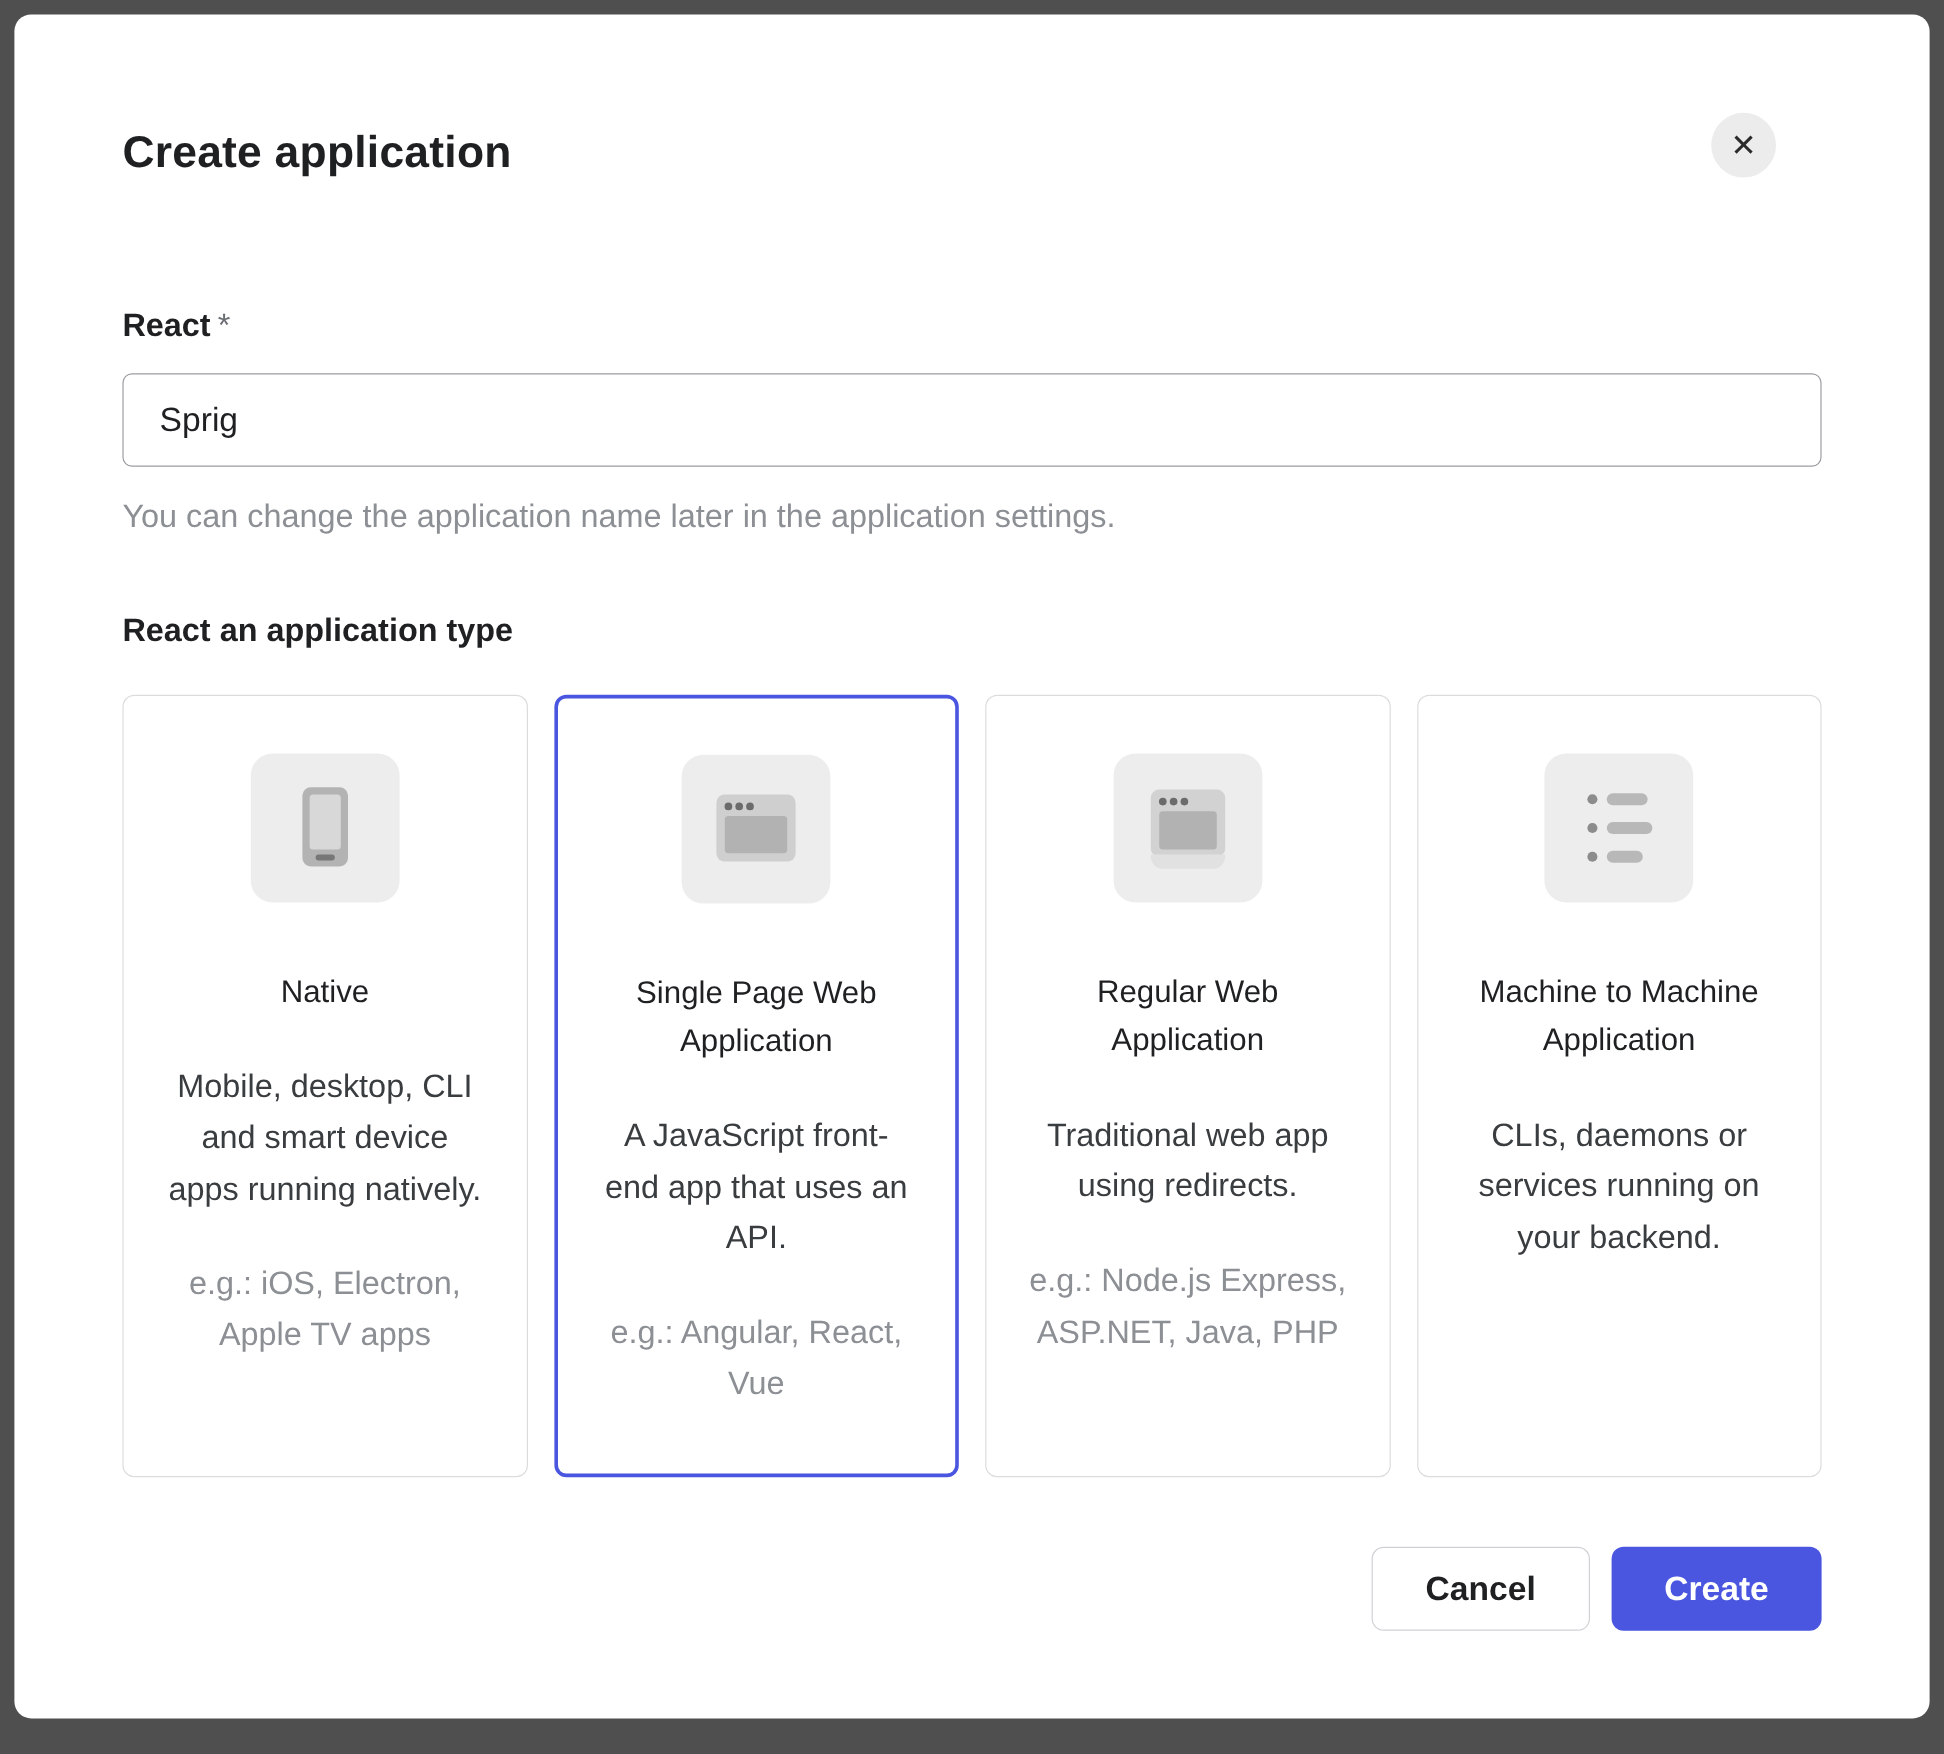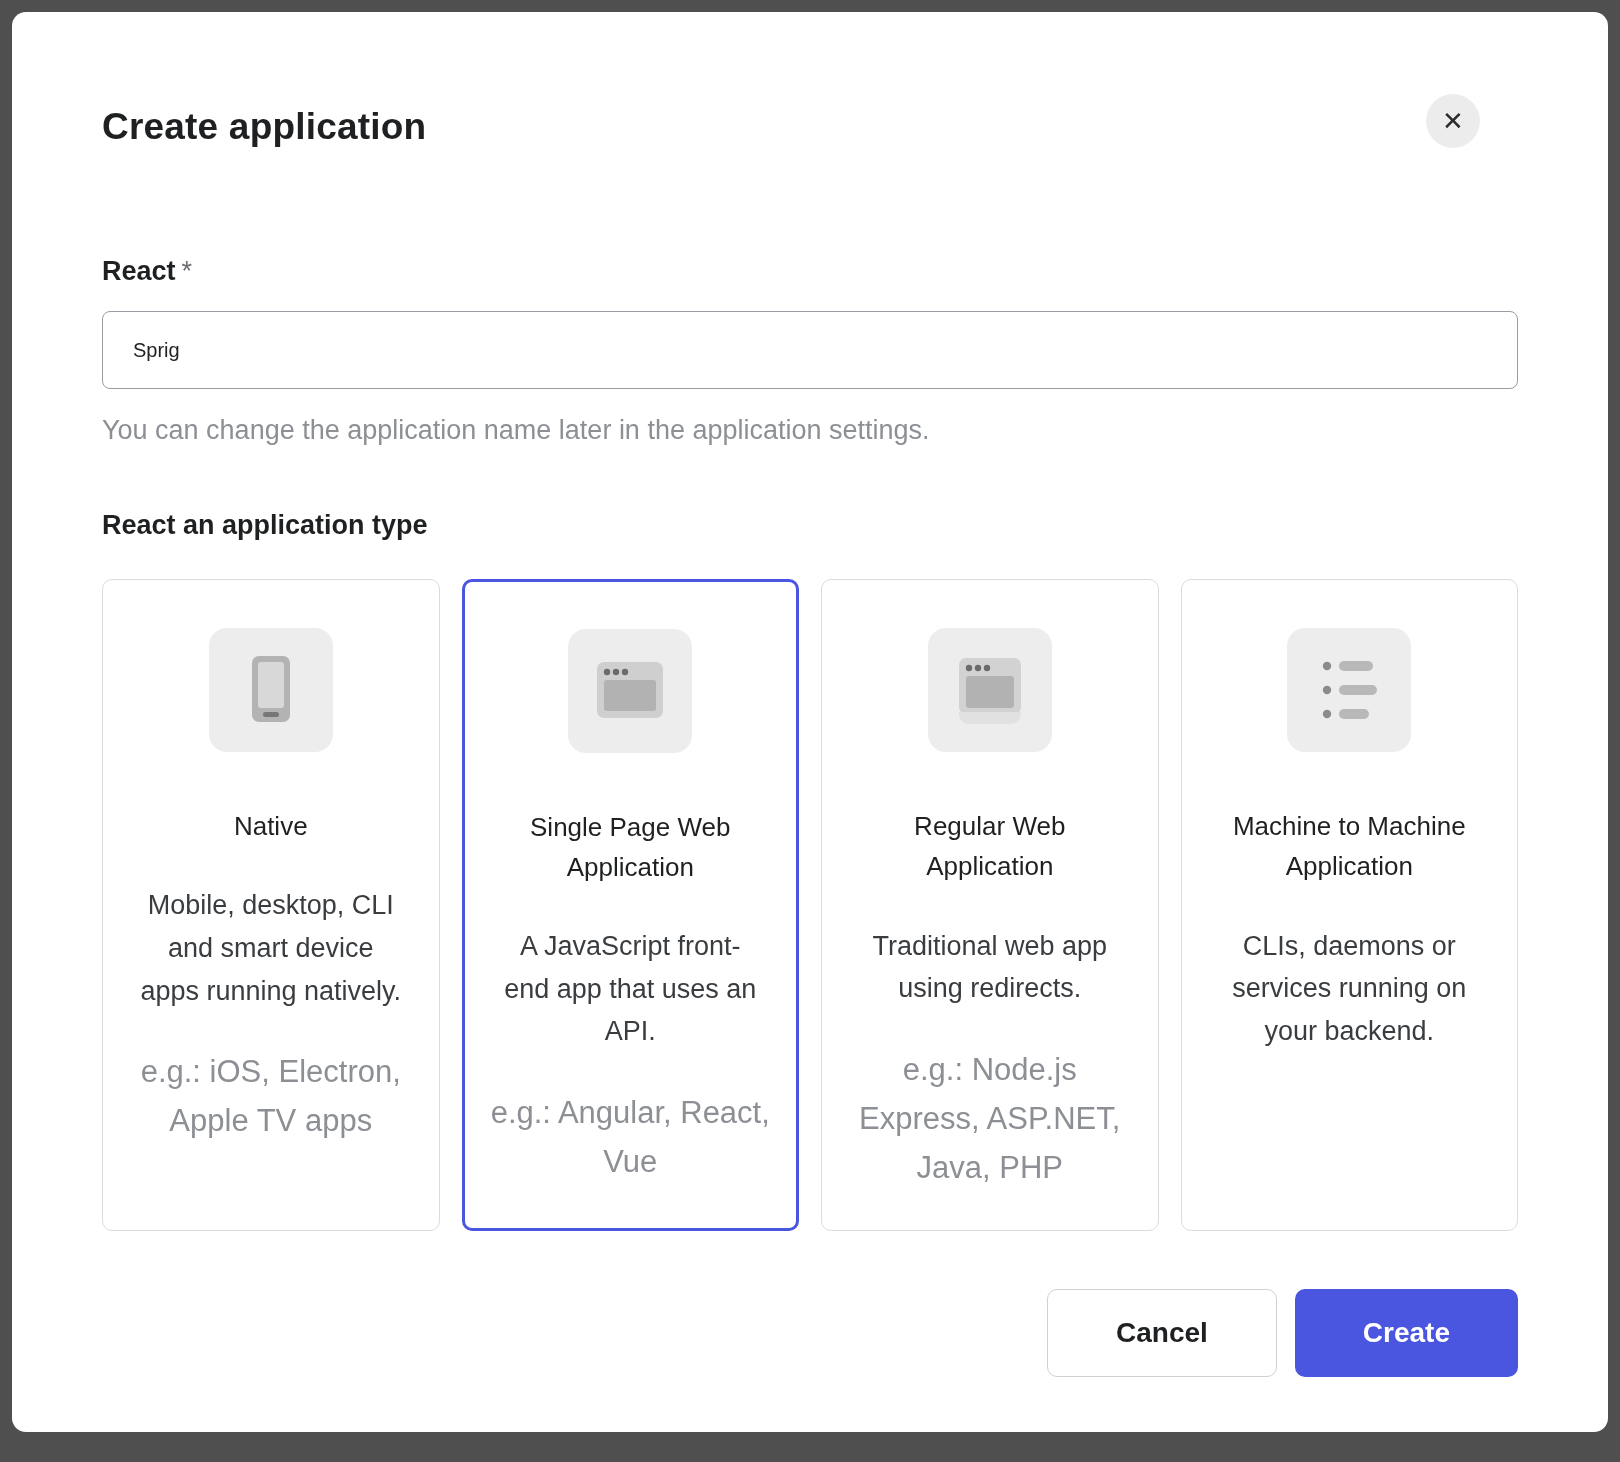--- a/index.html
+++ b/index.html
@@ -56,21 +56,21 @@
     font-weight:600;
     color:var(--text-dark);
   }
   .required-mark{color:#6b6e73;font-weight:400;margin-left:6px;}
   .name-input{
     margin-top:24px;
     width:100%;
     height:78px;
     border:1.5px solid #9a9da3;
     border-radius:8px;
-    font-size:20px;
+    font-size:28px;
     font-family:"Liberation Sans","DejaVu Sans",sans-serif;
     color:var(--text-dark);
     padding:0 30px;
     outline:none;
     background:#fff;
   }
   .helper-text{
     margin-top:26px;
     font-size:27px;
     color:var(--text-muted);
@@ -116,37 +116,37 @@
   }
   .card-desc{
     margin-top:38px;
     font-size:27px;
     color:var(--text-body);
     line-height:1.58;
     padding:0 14px;
   }
   .card-example{
     margin-top:36px;
-    font-size:31px;
+    font-size:27px;
     color:var(--text-muted);
     line-height:1.58;
     padding:0 6px;
   }
   .modal-footer{
     margin-top:58px;
     display:flex;
     justify-content:flex-end;
     gap:18px;
   }
   .btn{
-    height:88px;
+    height:70px;
     border-radius:10px;
     font-size:28px;
     font-family:"Liberation Sans","DejaVu Sans",sans-serif;
-    padding:0 68px;
+    padding:0 44px;
     cursor:pointer;
   }
   .btn-cancel{
     background:#ffffff;
     border:1.5px solid #cfd1d4;
     color:var(--text-dark);
     font-weight:600;
   }
   .btn-create{
     background:var(--accent);

